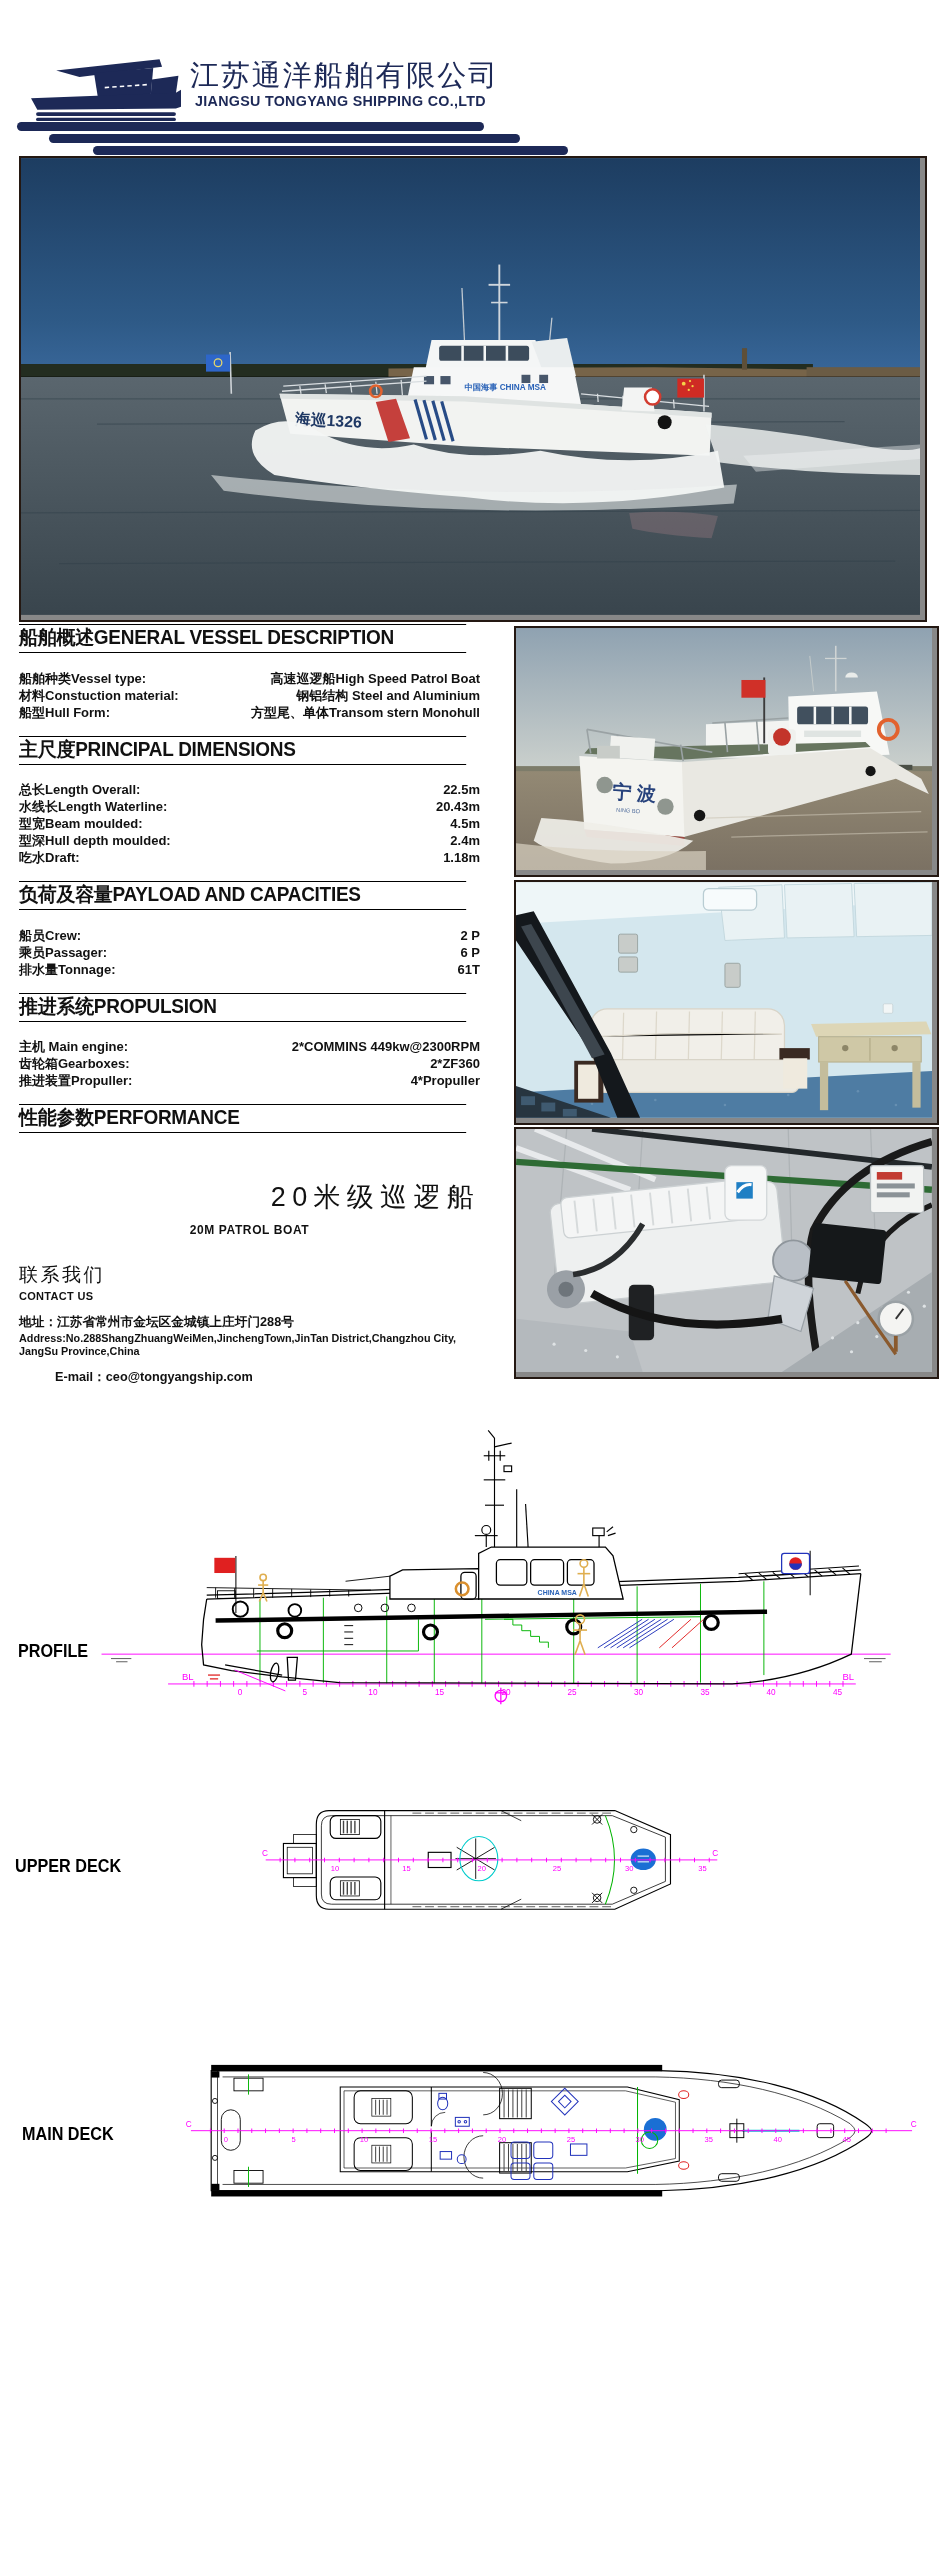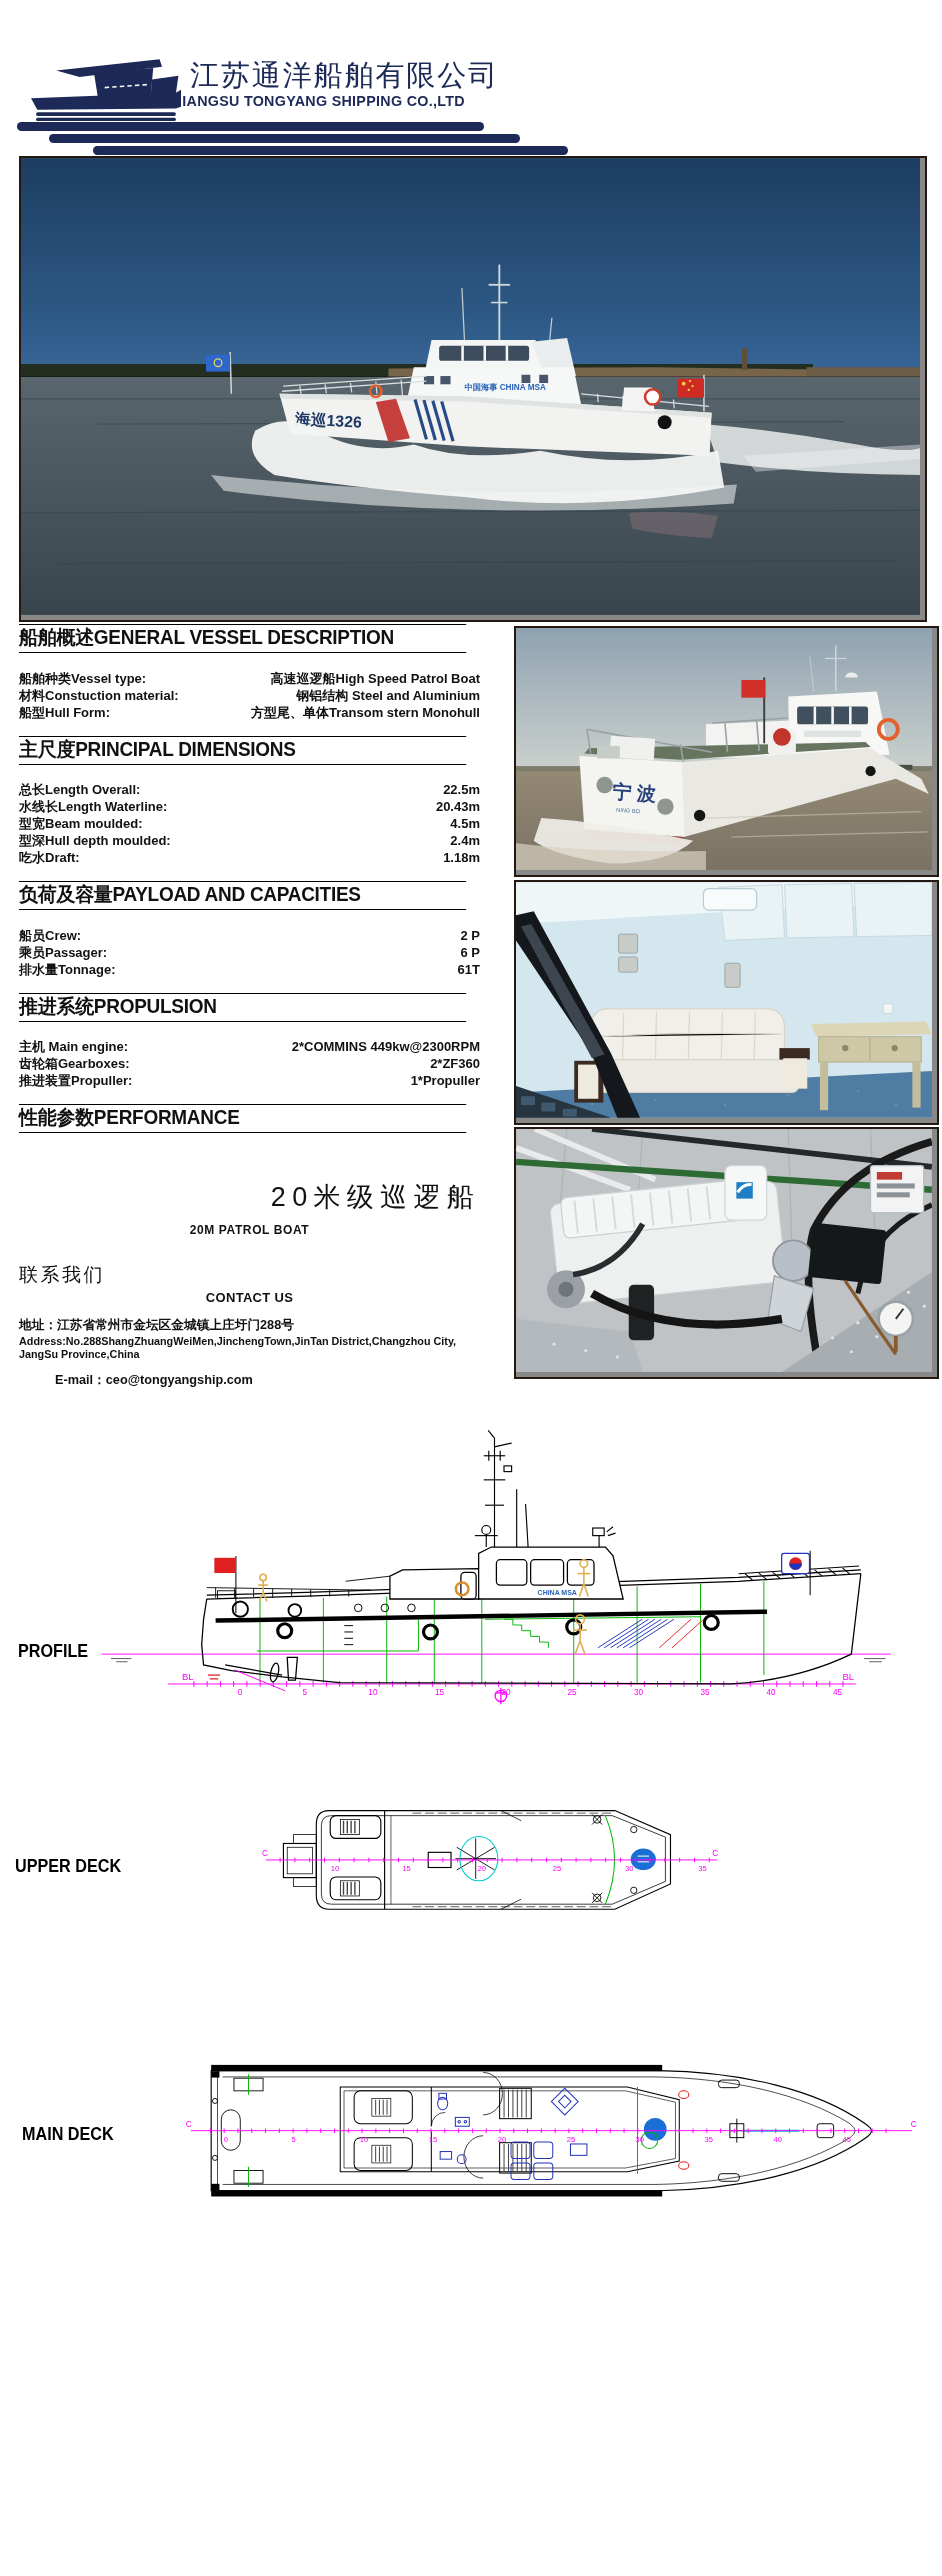--- a/index.html
+++ b/index.html
@@ -17,21 +17,21 @@
   .specs{position:absolute;left:19px;top:624px;width:461px;}
   .sec-title{border-top:1.9px solid #000;border-bottom:1.9px solid #000;padding:1.3px 0 3.2px;
              font-size:19.6px;font-weight:700;letter-spacing:-0.3px;line-height:1.15;
              transform:scaleX(.97);transform-origin:left;white-space:nowrap;}
   .rows{margin:16.5px 0 15px;}
   .row{display:flex;justify-content:space-between;font-size:13px;font-weight:700;line-height:17px;}
   .row .val{text-align:right;white-space:nowrap;}
   .model-cn{margin-top:46px;text-align:right;font-size:27px;font-weight:400;letter-spacing:6.3px;}
   .model-en{margin-top:7.6px;text-align:center;font-size:12px;font-weight:700;letter-spacing:0.6px;}
   .contact-cn{margin-top:25px;font-size:19px;font-weight:500;letter-spacing:2.5px;}
-  .contact-en{margin-top:2.5px;font-size:13px;font-weight:700;letter-spacing:0.3px;text-align:center;}
+  .contact-en{margin-top:2.5px;font-size:11px;font-weight:700;letter-spacing:0.3px;}
   .addr-cn{margin-top:11.4px;font-size:12.7px;font-weight:700;}
   .addr-en{margin-top:1.3px;font-size:10.8px;font-weight:700;line-height:1.25;}
   .email{margin-top:10px;font-size:12.7px;font-weight:700;padding-left:36px;}
   
   .dwg-label{position:absolute;font-size:18.4px;font-weight:700;letter-spacing:0;
              transform:scaleX(.88);transform-origin:left;white-space:nowrap;color:#000;}
   svg text{font-family:"Liberation Sans","DejaVu Sans",sans-serif;}
 </style>
 </head>
 <body>
@@ -44,21 +44,21 @@
         <polygon points="58,20 222,2 226,14 95,30"></polygon>
         <polygon points="118,24 212,16 208,60 124,62"></polygon>
         <polygon points="210,34 252,28 248,56 208,60"></polygon>
         <polygon points="18,64 248,55 282,36 272,72 248,80 28,82"></polygon>
         <rect x="26" y="86" width="222" height="6" rx="3"></rect>
         <rect x="26" y="95" width="222" height="5" rx="2.5"></rect>
       </g>
       <line x1="135" y1="47" x2="205" y2="42" stroke="#fff" stroke-width="2.5" stroke-dasharray="7 5"></line>
     </svg>
     <div class="abs company-cn" style="left:190px;top:61px">江苏通洋船舶有限公司</div>
-    <div class="abs company-en" style="left:174px;top:94px">JIANGSU TONGYANG SHIPPING CO.,LTD</div>
+    <div class="abs company-en" style="left:195px;top:94px">JIANGSU TONGYANG SHIPPING CO.,LTD</div>
     <div class="wavebar" style="left:16.5px;top:122px;width:467px"></div>
     <div class="wavebar" style="left:49px;top:134px;width:471px"></div>
     <div class="wavebar" style="left:93px;top:146px;width:475px"></div>
   </header>
 
   <figure class="photo" style="left:19px;top:156px;width:904px;height:462px;margin:0">
     <svg width="899" height="457" viewBox="0 0 1419 721">
       <defs>
         <linearGradient id="hsky" x1="0" y1="0" x2="0" y2="1">
           <stop offset="0" stop-color="#1d3d61"></stop>
@@ -215,21 +215,21 @@
       <div class="row">
           <span>主机 Main engine:</span>
           <span class="val">2*COMMINS 449kw@2300RPM</span>
         </div>
       <div class="row">
           <span>齿轮箱Gearboxes:</span>
           <span class="val">2*ZF360</span>
         </div>
       <div class="row">
           <span>推进装置Propuller:</span>
-          <span class="val">1*Propuller</span>
+          <span class="val">4*Propuller</span>
         </div>
     </div>
     <div class="sec-title">性能参数PERFORMANCE</div>
 
     <div class="model-cn">20米级巡逻船</div>
     <div class="model-en">20M PATROL BOAT</div>
 
     <div class="contact-cn">联系我们</div>
     <div class="contact-en">CONTACT US</div>
     <div class="addr-cn">地址：江苏省常州市金坛区金城镇上庄圩门288号</div>

